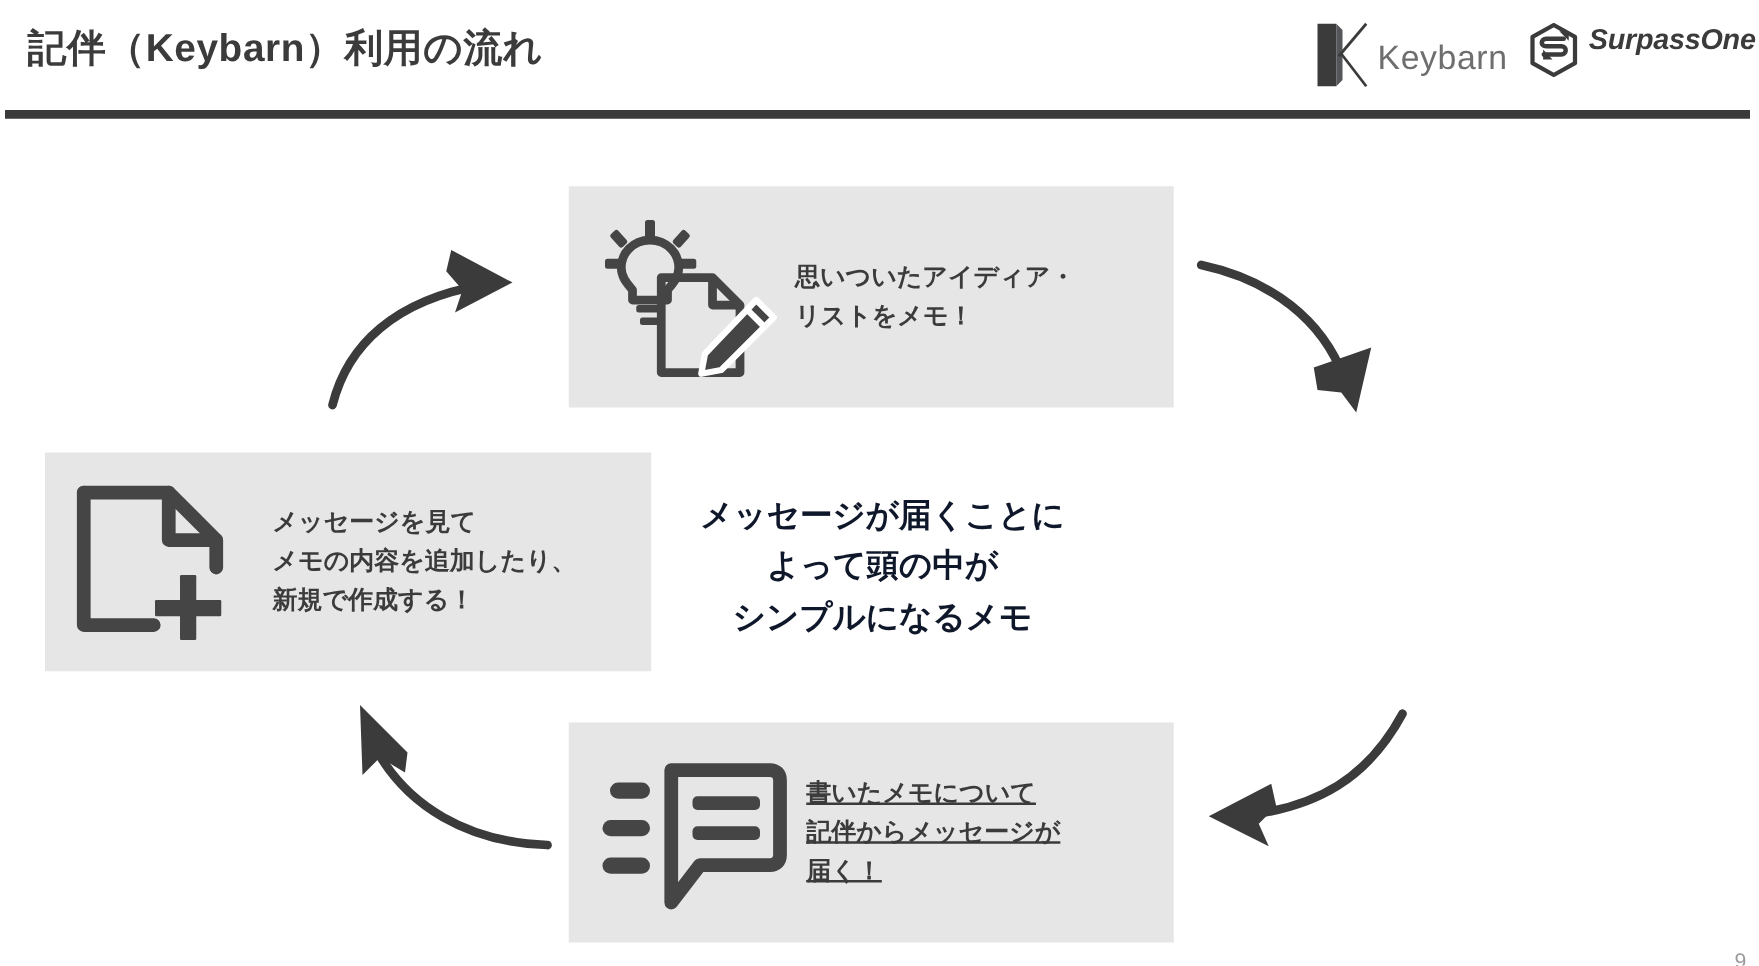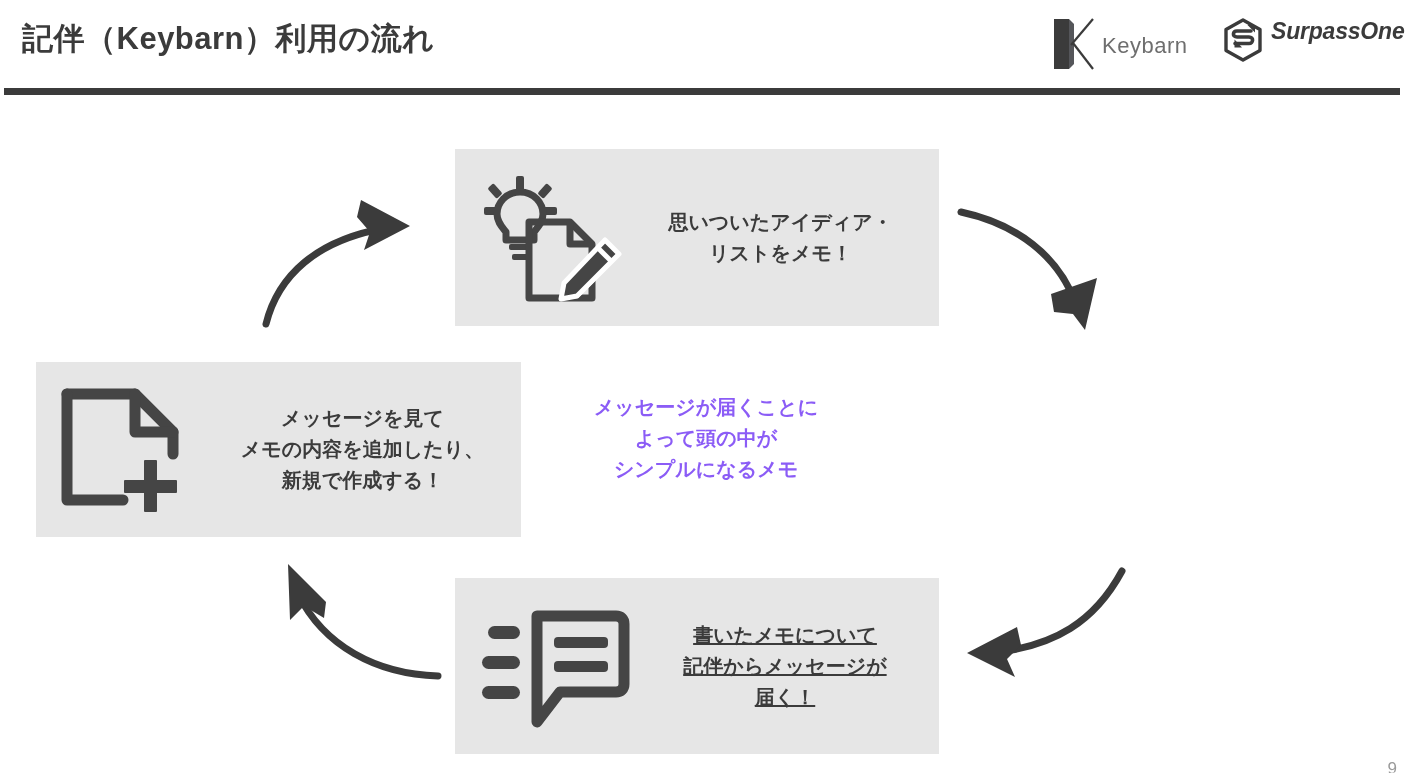--- a/index.html
+++ b/index.html
@@ -43,21 +43,21 @@
   #logo-keybarn {
     position: absolute;
     left: 1052px;
     top: 16px;
     width: 160px;
     height: 60px;
     display: flex;
     align-items: center;
   }
   #logo-keybarn .kb-word {
-    font-size: 22px;
+    font-size: 27px;
     color: #6e6e6e;
     letter-spacing: 0.5px;
     margin-left: 6px;
     font-weight: normal;
   }
   #logo-surpass {
     position: absolute;
     left: 1222px;
     top: 18px;
     width: 180px;
@@ -82,21 +82,20 @@
     box-sizing: border-box;
   }
   .flow-icon {
     flex: 0 0 auto;
     display: flex;
     align-items: center;
     justify-content: center;
   }
   .flow-text {
     flex: 1 1 auto;
-    text-align: center;
     font-size: 20px;
     font-weight: bold;
     line-height: 1.55;
     color: #3b3b3b;
     white-space: pre-line;
   }
 
   #box-top    { left: 455px; top: 149px;  width: 484px; height: 177px; padding: 0 14px 0 6px; }
   #box-right  { left: 872px; top: 362px;  width: 483px; height: 175px; padding: 0 26px 0 12px; }
   #box-bottom { left: 455px; top: 578px;  width: 484px; height: 176px; padding: 0 14px 0 10px; text-decoration: underline; }
@@ -107,24 +106,24 @@
   #box-bottom .flow-icon { width: 180px; }
   #box-left .flow-icon   { width: 180px; }
 
   
   #center-caption {
     position: absolute;
     left: 546px;
     top: 392px;
     width: 320px;
     text-align: center;
-    font-size: 20px;
+    font-size: 26px;
     font-weight: bold;
     line-height: 1.55;
-    color: #8b5cf6;
+    color: #0f172a;
     white-space: pre-line;
   }
 
   
   .arrow {
     position: absolute;
   }
   #arrow-tl { left: 258px;  top: 190px; width: 185px; height: 140px; }
   #arrow-tr { left: 955px;  top: 190px; width: 175px; height: 145px; }
   #arrow-br { left: 945px;  top: 565px; width: 185px; height: 135px; }

